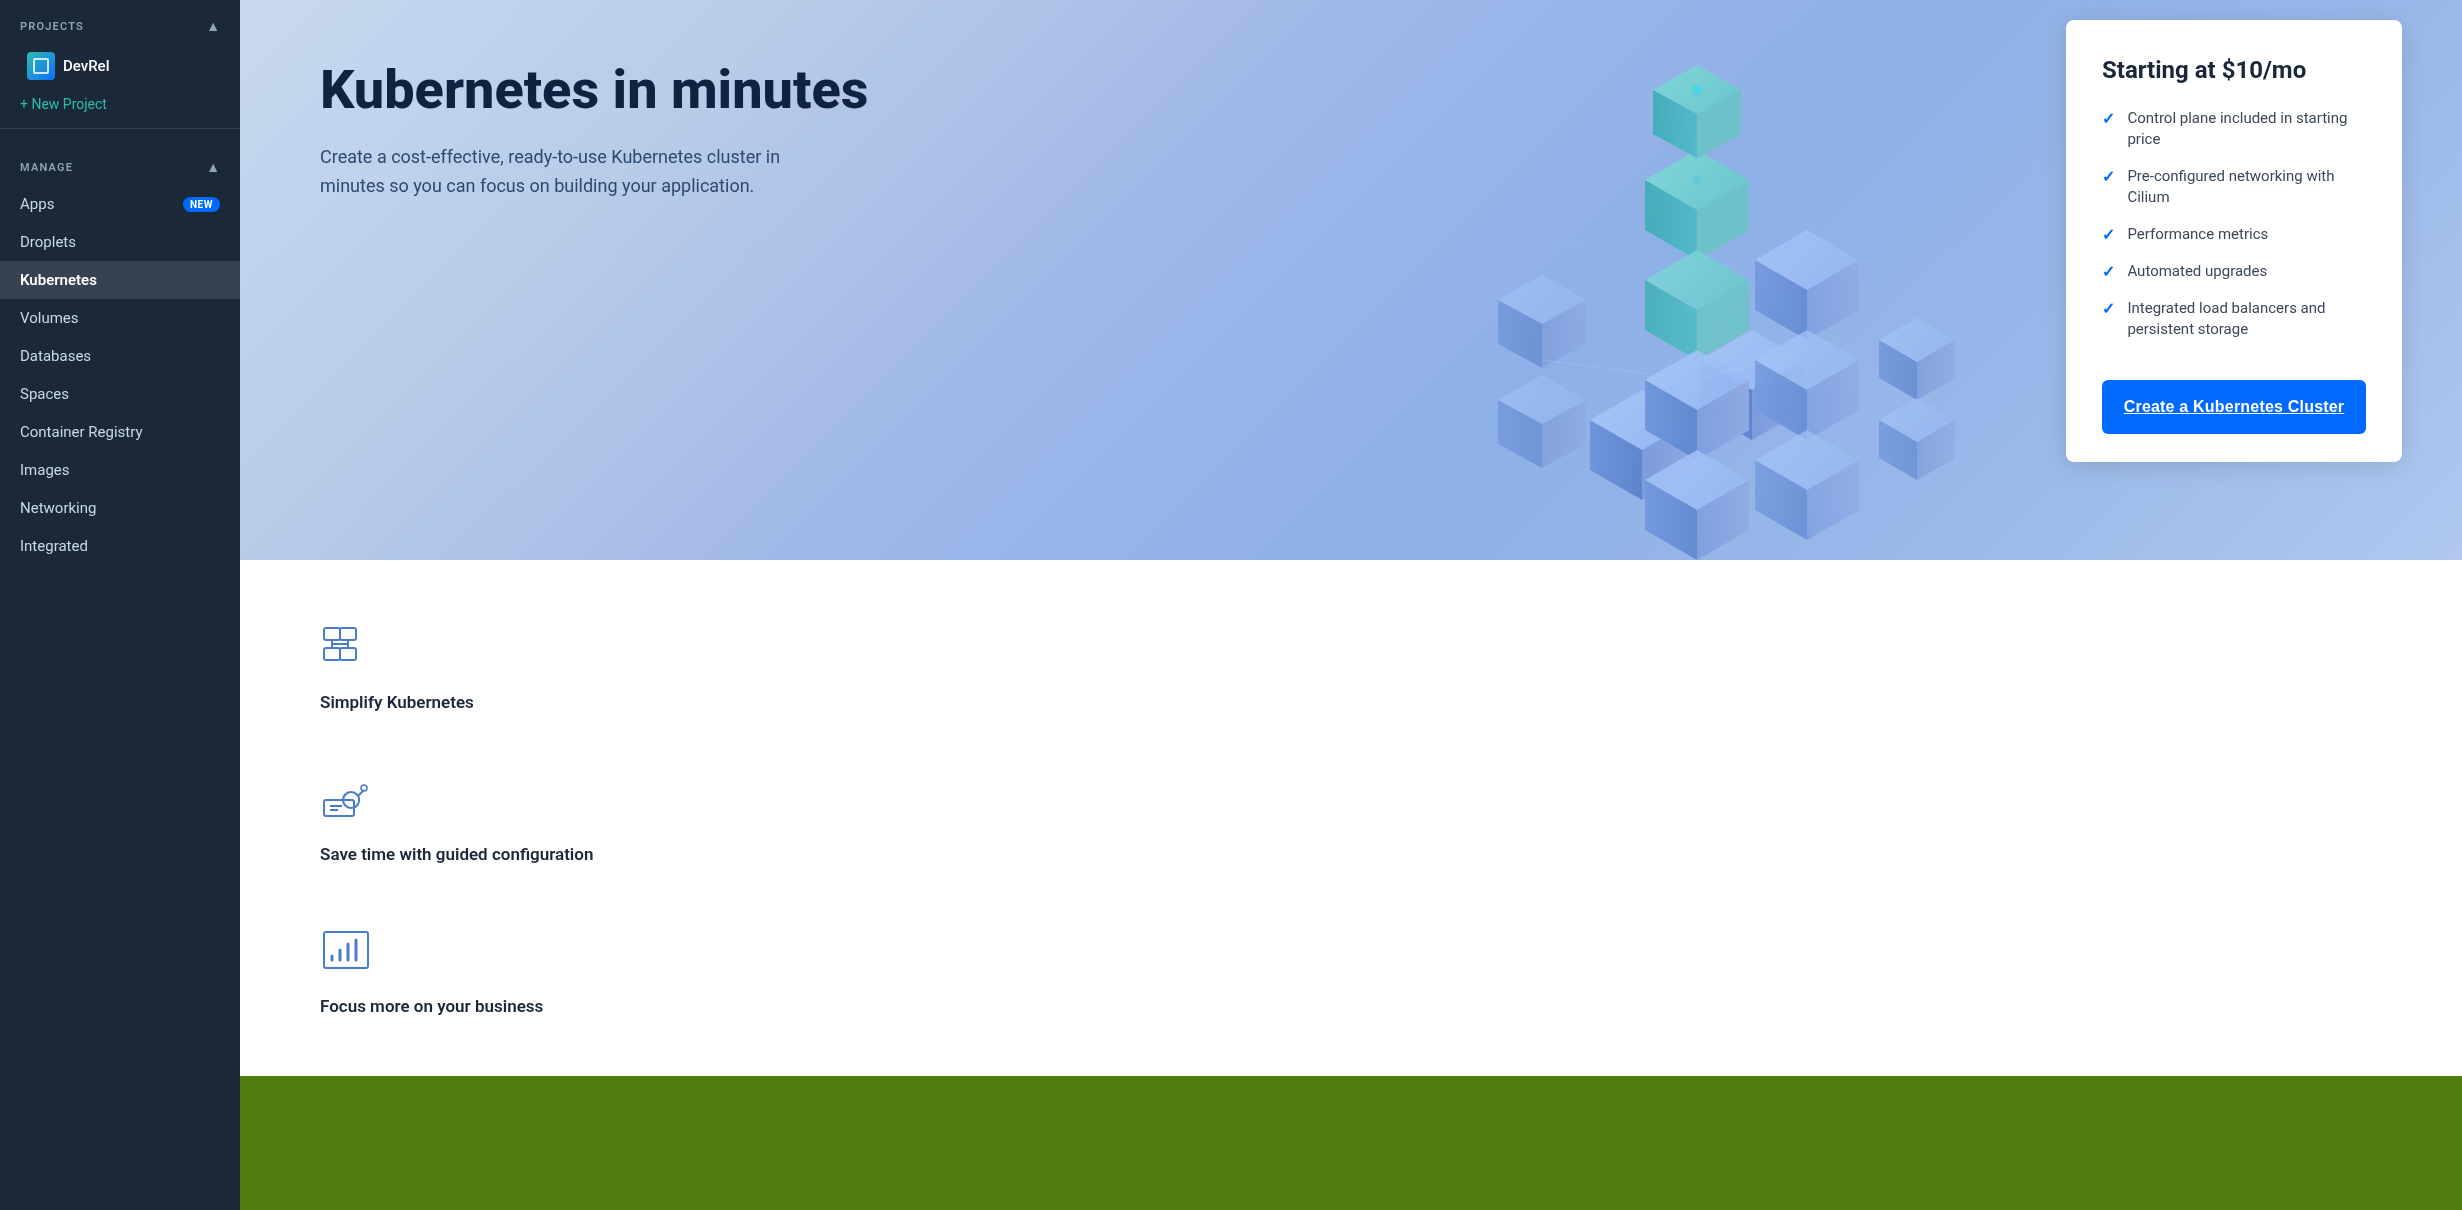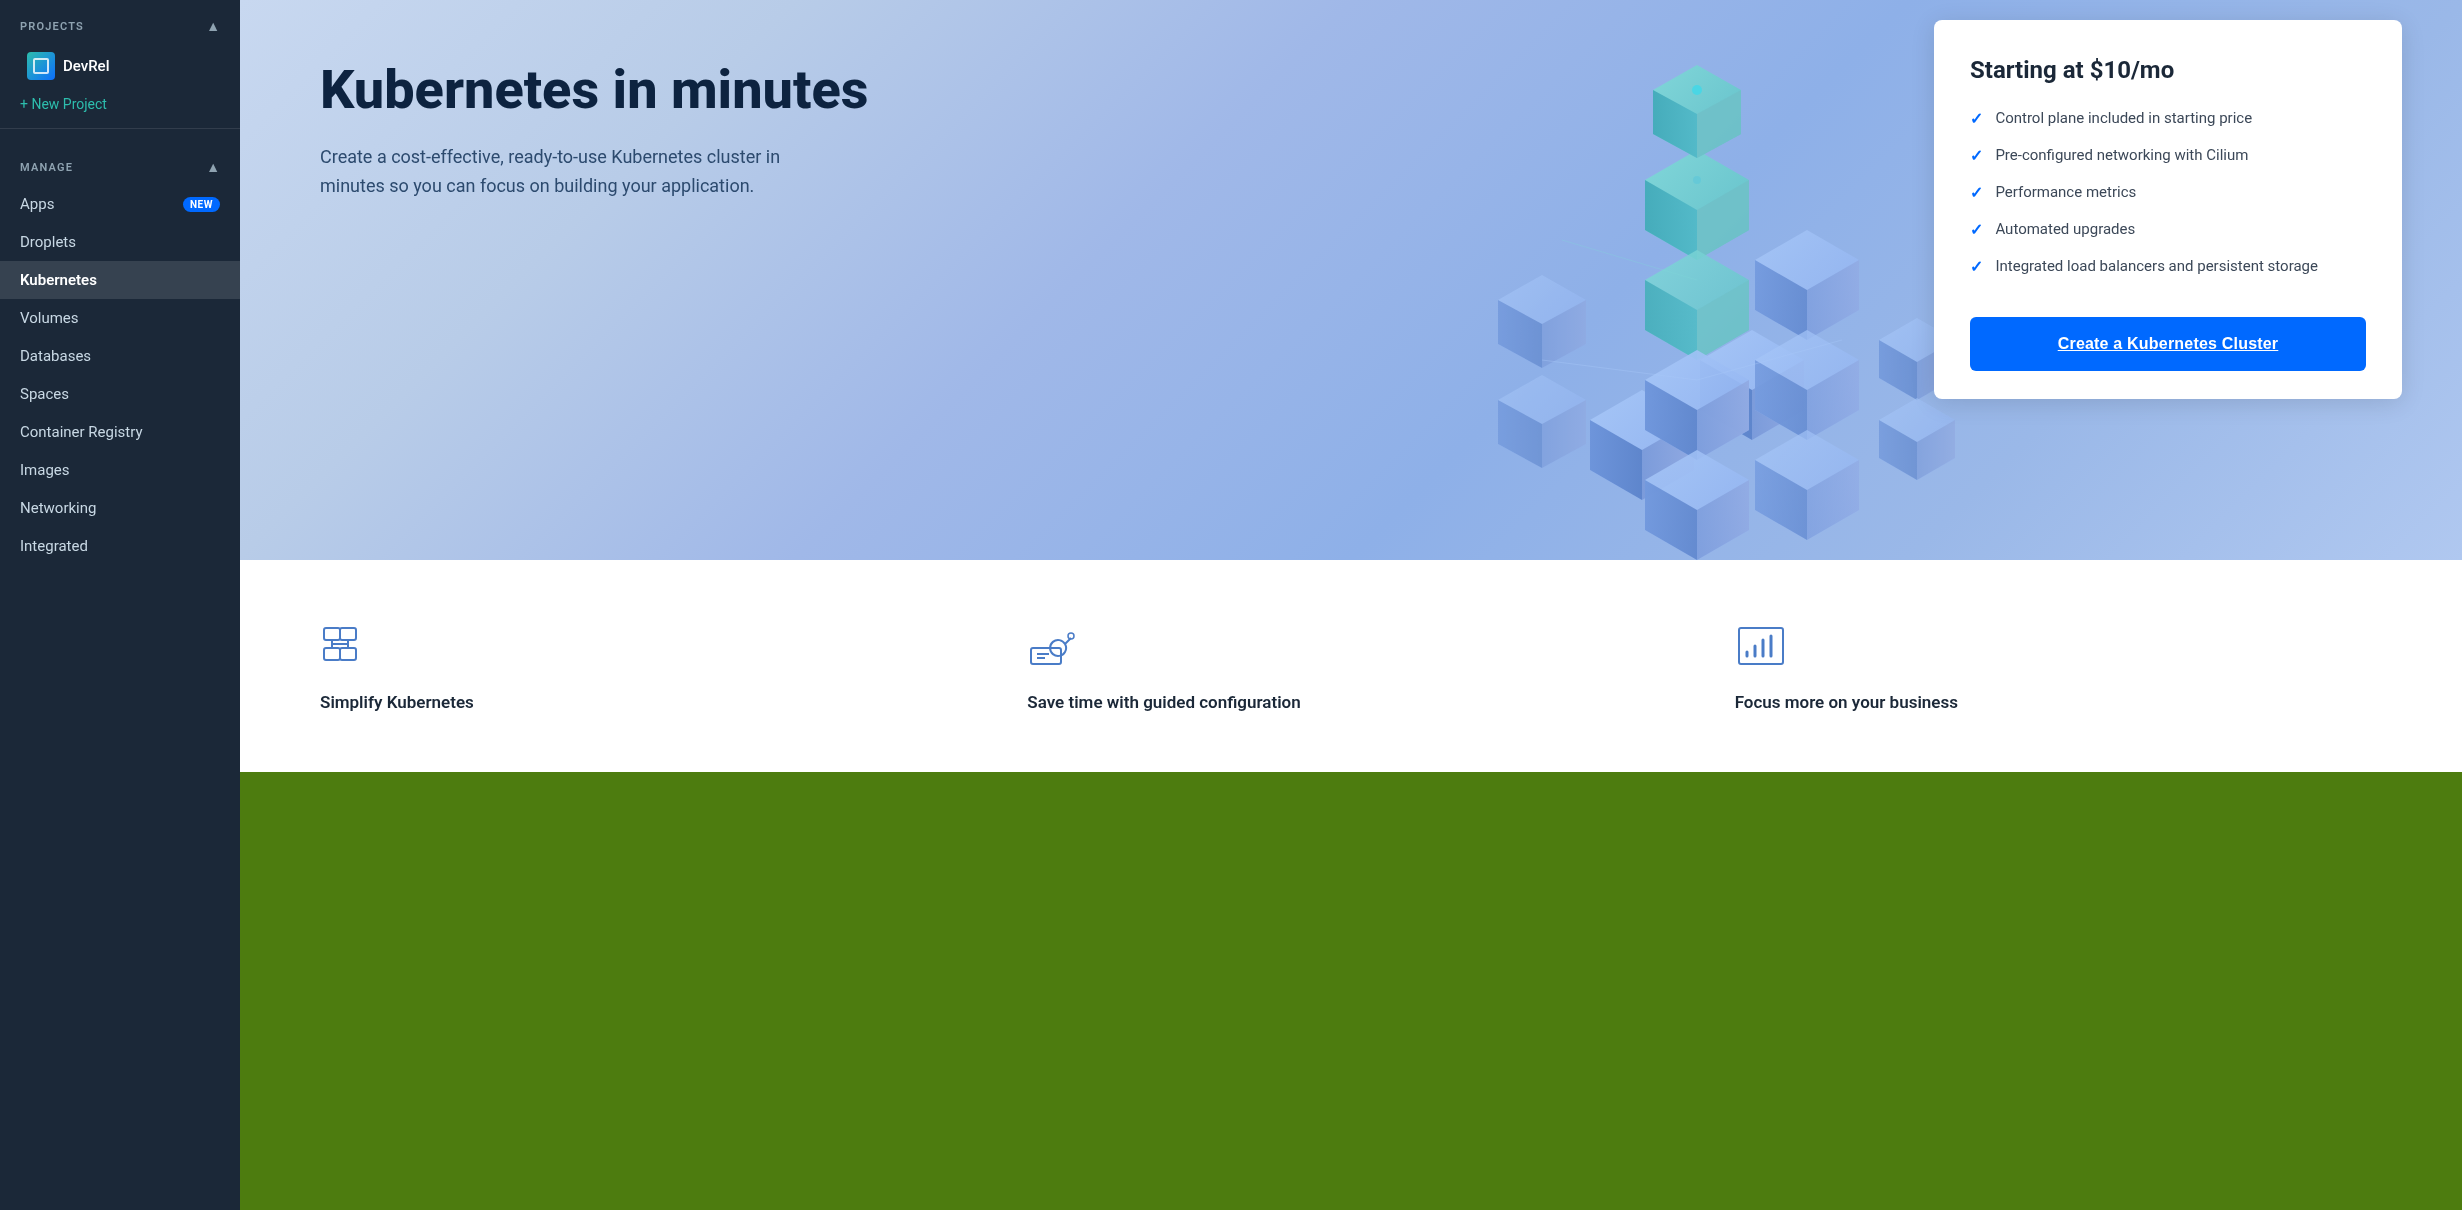--- a/index.html
+++ b/index.html
@@ -154,21 +154,21 @@
       color: #2c4a6e;
       line-height: 1.6;
       max-width: 480px;
     }
 
     
     .pricing-card {
       position: absolute;
       top: 20px;
       right: 60px;
-      width: 468px;
+      width: 336px;
       background: #fff;
       border-radius: 8px;
       padding: 36px 36px 28px;
       box-shadow: 0 4px 24px rgba(0,0,0,0.12);
       z-index: 10;
     }
 
     .pricing-title {
       font-size: 24px;
       font-weight: 700;
@@ -221,20 +221,21 @@
     .why-title {
       font-size: 28px;
       font-weight: 700;
       color: #1b2838;
       margin-bottom: 48px;
     }
 
     .why-cards {
       display: flex;
       gap: 60px;
+      flex-direction: column;
     }
 
     .why-card {
       flex: 1;
       display: flex;
       flex-direction: column;
       align-items: flex-start;
     }
 
     .why-icon {

